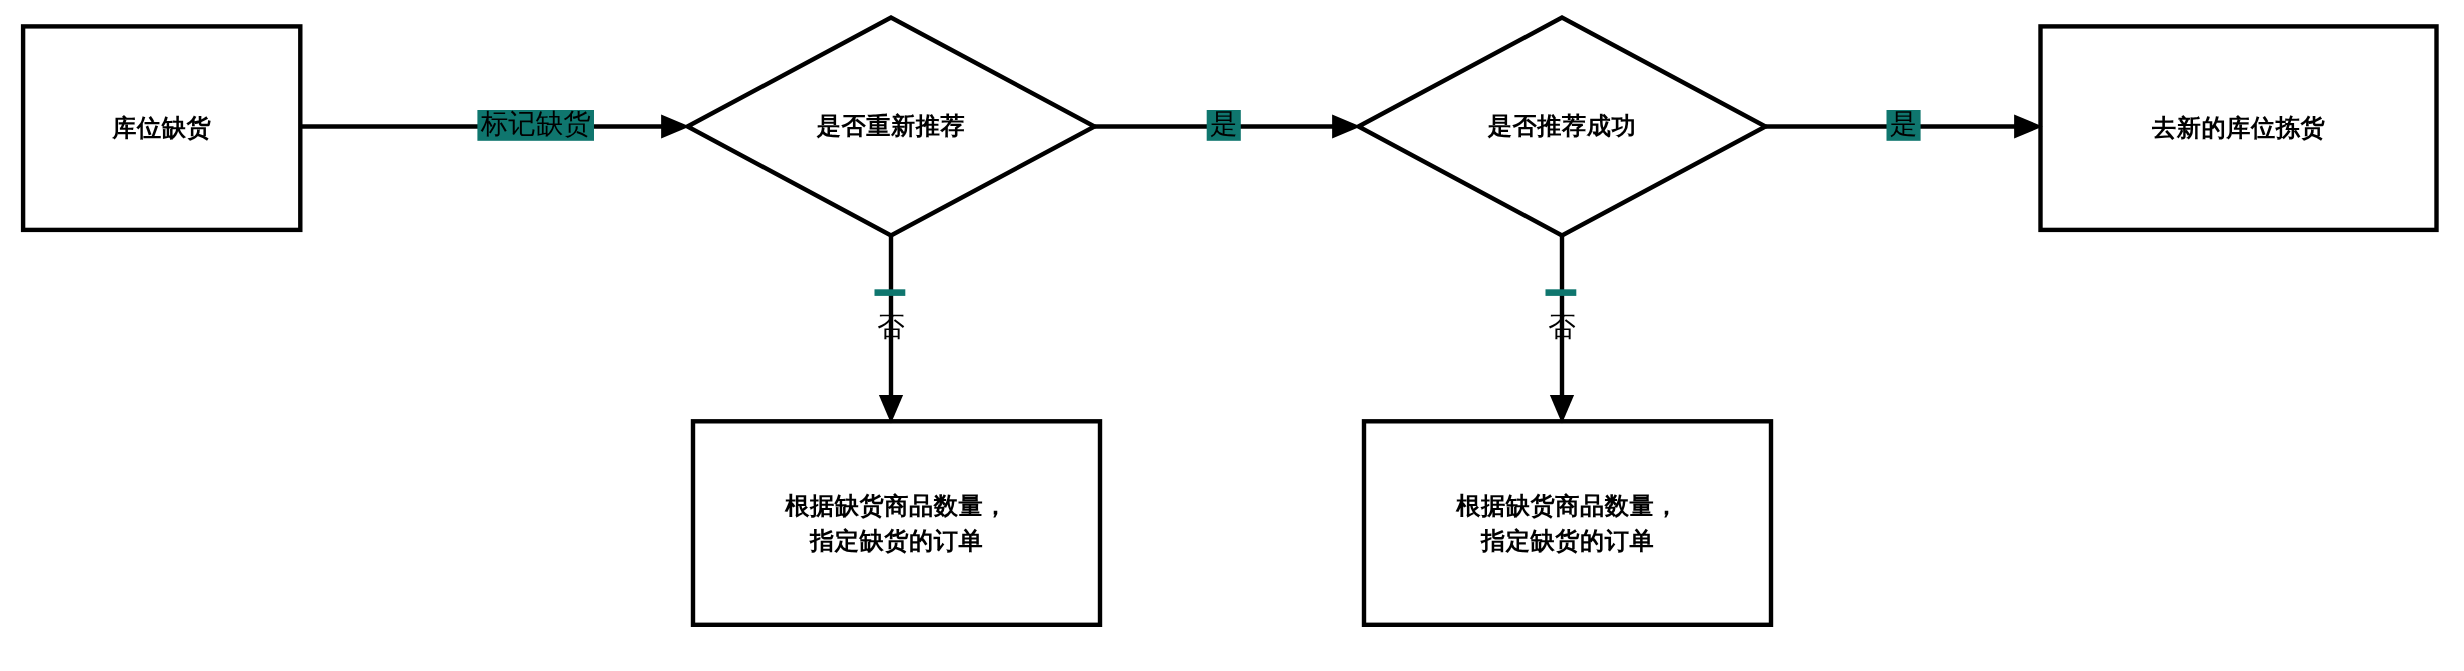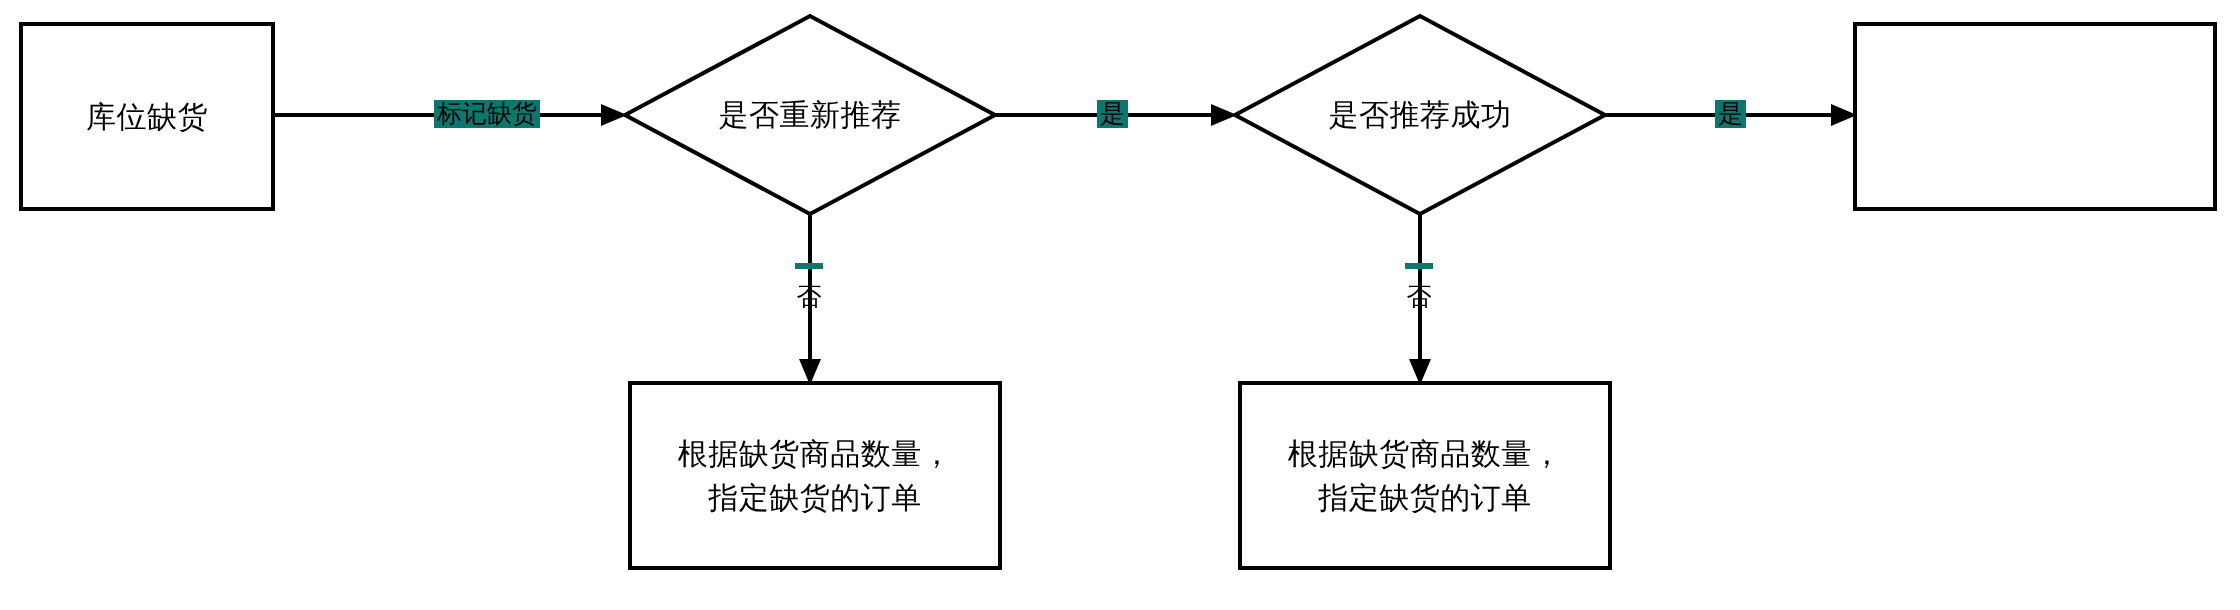--- a/index.html
+++ b/index.html
@@ -38,25 +38,26 @@
     fill: #000000;
     stroke: none;
   }
   .node-label {
     position: absolute;
     display: flex;
     align-items: center;
     justify-content: center;
     text-align: center;
     color: #000000;
-    font-size: 30px;
+    font-size: 22px;
     line-height: 1.45;
     letter-spacing: 0.5px;
     white-space: pre-line;
     pointer-events: none;
+    font-weight: bold;
   }
   .edge-label {
     position: absolute;
     color: #000000;
     font-size: 25px;
     line-height: 1.1;
     background: #0f766e;
     padding: 0 3px;
     white-space: nowrap;
     text-align: center;
@@ -101,20 +102,21 @@
     <polygon class="arrow-head" points="1420,385 1409,359 1431,359"></polygon>
 
   </svg>
 
   <div class="node-label" style="left:21px; top:24px; width:252px; height:185px;">库位缺货</div>
 
   <div class="node-label" style="left:625px; top:16px; width:370px; height:198px;">是否重新推荐</div>
 
   <div class="node-label" style="left:1235px; top:16px; width:370px; height:198px;">是否推荐成功</div>
 
+  <div class="node-label" style="left:1855px; top:24px; width:360px; height:185px;">去新的库位拣货</div>
 
   <div class="node-label" style="left:630px; top:383px; width:370px; height:185px;">根据缺货商品数量，
 指定缺货的订单</div>
 
   <div class="node-label" style="left:1240px; top:383px; width:370px; height:185px;">根据缺货商品数量，
 指定缺货的订单</div>
 
   <div class="edge-label" style="left:434px; top:100px;">标记缺货</div>
 
   <div class="edge-label" style="left:1097px; top:100px;">是</div>

